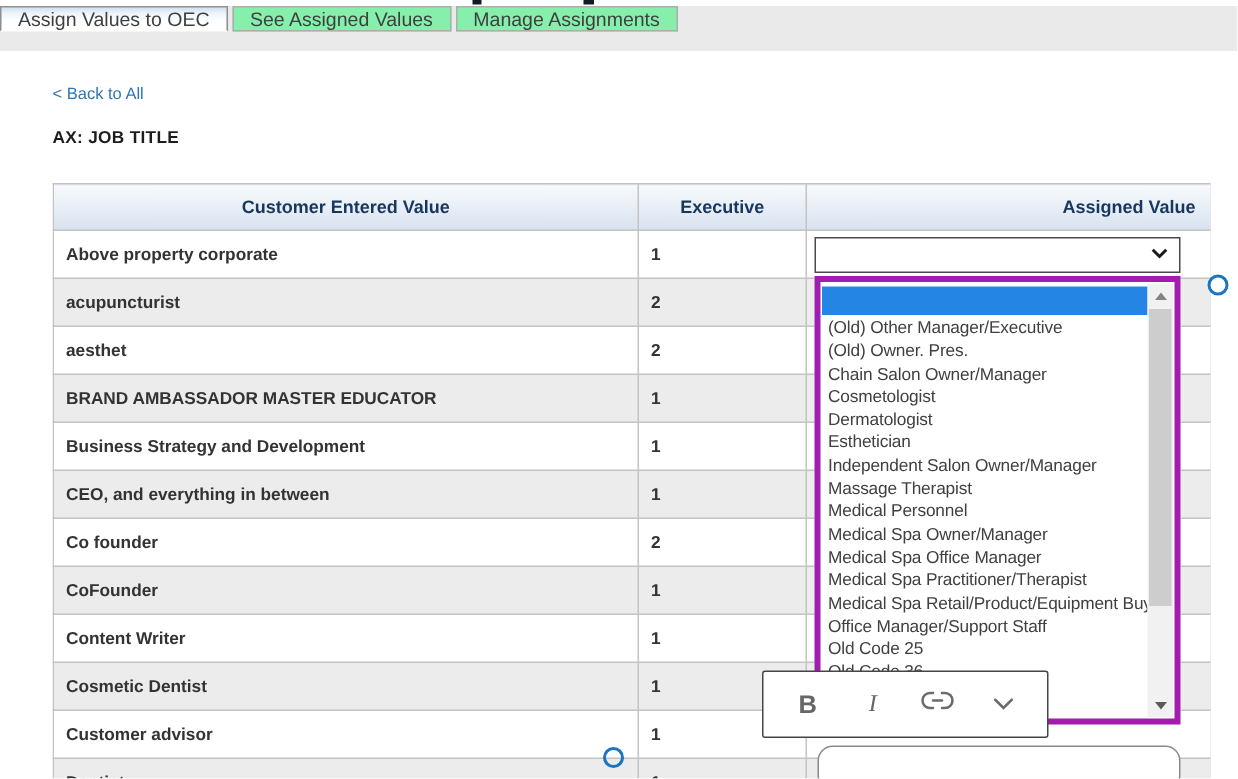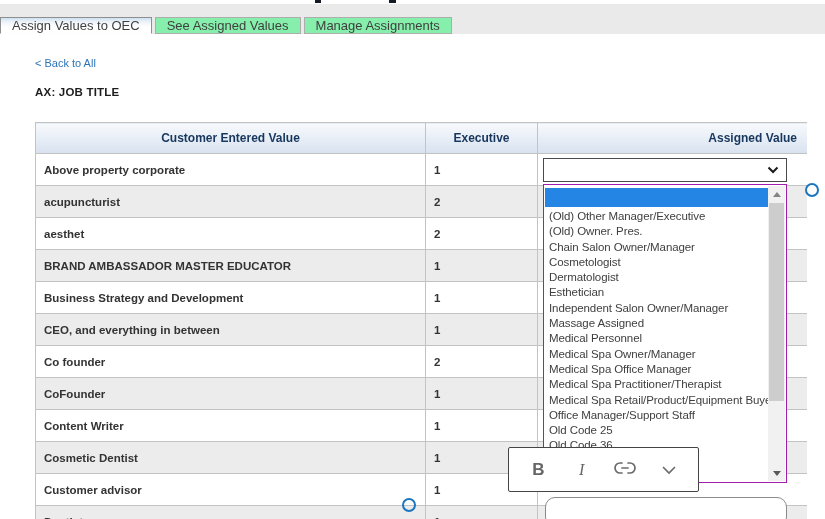--- a/index.html
+++ b/index.html
@@ -13,21 +13,21 @@
 
   
   .top-frag { position: absolute; top: 0; height: 3px; background: #141a24; }
   .frag-a { left: 315px; width: 6px; }
   .frag-b { left: 389px; width: 7px; }
 
   
   .tabbar {
     position: absolute; top: 4px; left: 0; right: 0; height: 30px;
     background: #eaeaea;
-    display: flex; align-items: flex-end;
+    display: flex; align-items: flex-start;
   }
   .tab {
     display: flex; align-items: center;
     padding: 0 11px; margin-right: 3px;
     border: 1px solid #adadad;
     background: #86efac;
     font-size: 13px; color: #3f3f3f;
     white-space: nowrap; cursor: default;
   }
   .tab.active {
@@ -72,21 +72,21 @@
   .select-box {
     position: absolute; left: 543px; top: 158px; width: 244px; height: 24px;
     background: #fff; border: 1px solid #4a4a4a; z-index: 5;
     display: flex; align-items: center; justify-content: flex-end;
     padding-right: 7px; font-size: 11.5px; color: #222;
   }
 
   
   .dropdown {
     position: absolute; left: 543px; top: 184px; width: 244px; height: 299px;
-    background: #fff; border: 1px solid #a21caf; z-index: 4; overflow: hidden;
+    background: #fff; border: 4px solid #a21caf; z-index: 4; overflow: hidden;
   }
   .options { position: absolute; left: 0; top: 2px; right: 18px; }
   .option {
     font-size: 11.5px; line-height: 15.3px; color: #404040;
     padding-left: 5px; white-space: nowrap; overflow: hidden;
     letter-spacing: -0.1px;
   }
   .option.highlighted {
     height: 19px; margin: 1px 0 2px 1px;
     background: var(--highlight_blue, #2585e4);
@@ -251,21 +251,21 @@
 <div class="dropdown">
   <div class="options">
       <div class="option highlighted"></div>
       <div class="option">(Old) Other Manager/Executive</div>
       <div class="option">(Old) Owner. Pres.</div>
       <div class="option">Chain Salon Owner/Manager</div>
       <div class="option">Cosmetologist</div>
       <div class="option">Dermatologist</div>
       <div class="option">Esthetician</div>
       <div class="option">Independent Salon Owner/Manager</div>
-      <div class="option">Massage Assigned</div>
+      <div class="option">Massage Therapist</div>
       <div class="option">Medical Personnel</div>
       <div class="option">Medical Spa Owner/Manager</div>
       <div class="option">Medical Spa Office Manager</div>
       <div class="option">Medical Spa Practitioner/Therapist</div>
       <div class="option">Medical Spa Retail/Product/Equipment Buyer</div>
       <div class="option">Office Manager/Support Staff</div>
       <div class="option">Old Code 25</div>
       <div class="option">Old Code 36</div>
       <div class="option">Old Code 50</div>
     </div>

